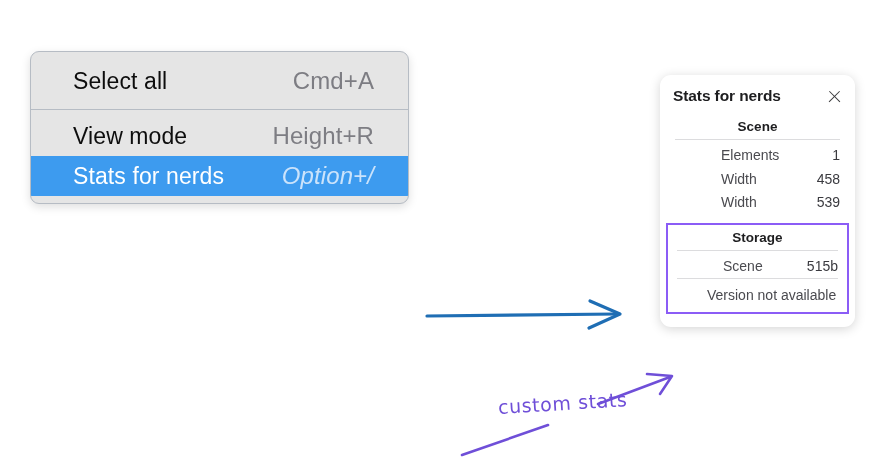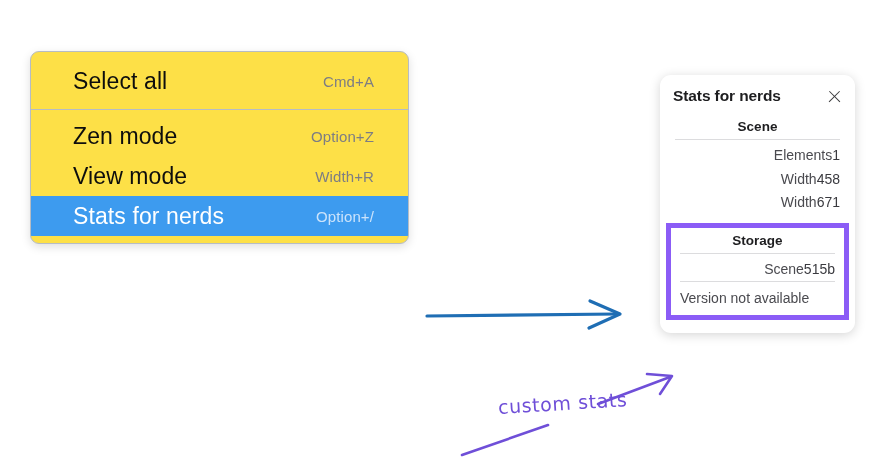--- a/index.html
+++ b/index.html
@@ -15,21 +15,21 @@
     font-family: "Liberation Sans", sans-serif;
     -webkit-font-smoothing: antialiased;
   }
 
   
   #context-menu {
     position: absolute;
     left: 30px;
     top: 51px;
     width: 377px;
-    background: #fde047;
+    background: #e5e5e5;
     border: 1px solid #b6bcc4;
     border-radius: 9px;
     box-shadow: 0 3px 10px rgba(0,0,0,0.13);
     overflow: hidden;
   }
   .menu-group {
     padding: 6px 0 7px 0;
   }
   .menu-group.first { padding: 9px 0 8px 0; }
   .menu-divider {
@@ -45,29 +45,29 @@
     padding: 0 34px 0 42px;
     box-sizing: border-box;
     cursor: default;
   }
   .menu-item .label {
     font-size: 23px;
     color: #0d0d0d;
     letter-spacing: 0.1px;
   }
   .menu-item .shortcut {
-    font-size: 15px;
+    font-size: 24px;
     color: #7d7d83;
     letter-spacing: 0.1px;
   }
   .menu-item.selected {
     background: #3d9bef;
   }
   .menu-item.selected .label { color: #ffffff; }
-  .menu-item.selected .shortcut { color: #cbe3fb; }
+  .menu-item.selected .shortcut { color: #cbe3fb; font-style: italic; }
 
   
   #stats-panel {
     position: absolute;
     left: 660px;
     top: 75px;
     width: 195px;
     background: #ffffff;
     border-radius: 11px;
     box-shadow: 0 2px 11px rgba(0,0,0,0.17);
@@ -112,39 +112,40 @@
     color: #1d1d1f;
     padding: 1px 0 5px 0;
   }
   .section-rule {
     height: 1px;
     background: #dcdcde;
     margin: 0 2px 4px 2px;
   }
   .stat-row {
     display: flex;
-    justify-content: flex-end;
+    justify-content: space-between;
     align-items: baseline;
     font-size: 14px;
     color: #4a4a4f;
     padding: 3px 2px;
     line-height: 1.25;
     margin-left: 46px;
   }
   .stat-row .stat-value { color: #3a3a3f; }
   .version-text {
     font-size: 14px;
     color: #4a4a4f;
     padding: 4px 2px 2px 2px;
     line-height: 1.25;
+    margin-left: 30px;
   }
 
   
   #custom-stats-region {
-    border: 5px solid #8b5cf6;
+    border: 2px solid #8b5cf6;
     margin: 8px -7px 0 -7px;
     padding: 4px 7px 5px 7px;
   }
 
   
   .anno-svg {
     position: absolute;
     left: 0;
     top: 0;
     width: 873px;
@@ -173,26 +174,22 @@
     <div class="menu-item">
       <span class="label">Select all</span>
       <span class="shortcut">Cmd+A</span>
     </div>
   </div>
 
   <div class="menu-divider"></div>
 
   <div class="menu-group">
     <div class="menu-item">
-      <span class="label">Zen mode</span>
-      <span class="shortcut">Option+Z</span>
-    </div>
-    <div class="menu-item">
       <span class="label">View mode</span>
-      <span class="shortcut">Width+R</span>
+      <span class="shortcut">Height+R</span>
     </div>
     <div class="menu-item selected">
       <span class="label">Stats for nerds</span>
       <span class="shortcut">Option+/</span>
     </div>
   </div>
 
 </div>
 
 <div id="stats-panel">
@@ -208,21 +205,21 @@
     <div class="stat-row">
       <span class="stat-label">Elements</span>
       <span class="stat-value">1</span>
     </div>
     <div class="stat-row">
       <span class="stat-label">Width</span>
       <span class="stat-value">458</span>
     </div>
     <div class="stat-row">
       <span class="stat-label">Width</span>
-      <span class="stat-value">671</span>
+      <span class="stat-value">539</span>
     </div>
   </div>
 
   <div id="custom-stats-region">
 
     <div>
       <div class="section-title">Storage</div>
       <div class="section-rule"></div>
       <div class="stat-row">
         <span class="stat-label">Scene</span>

